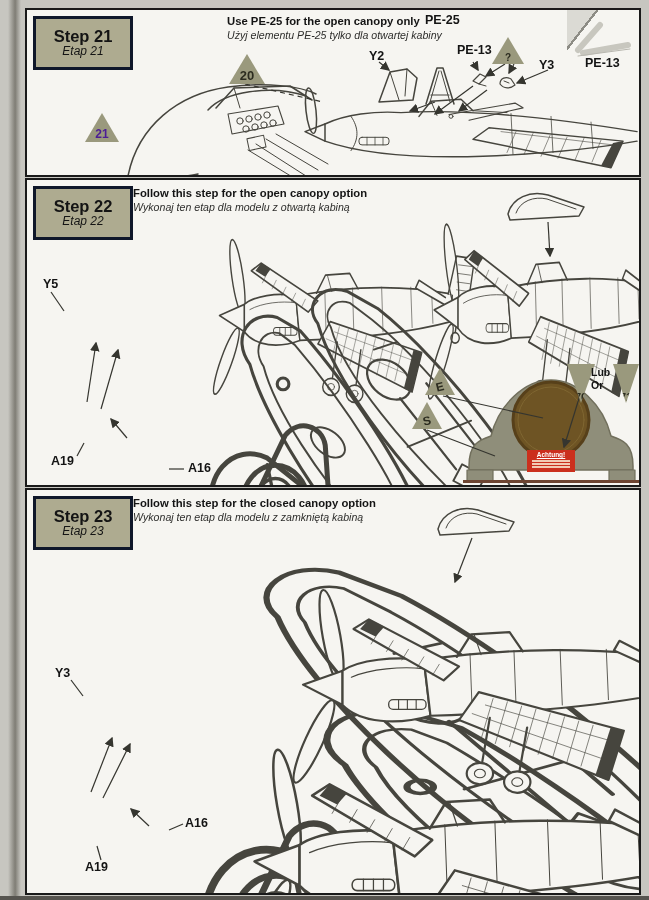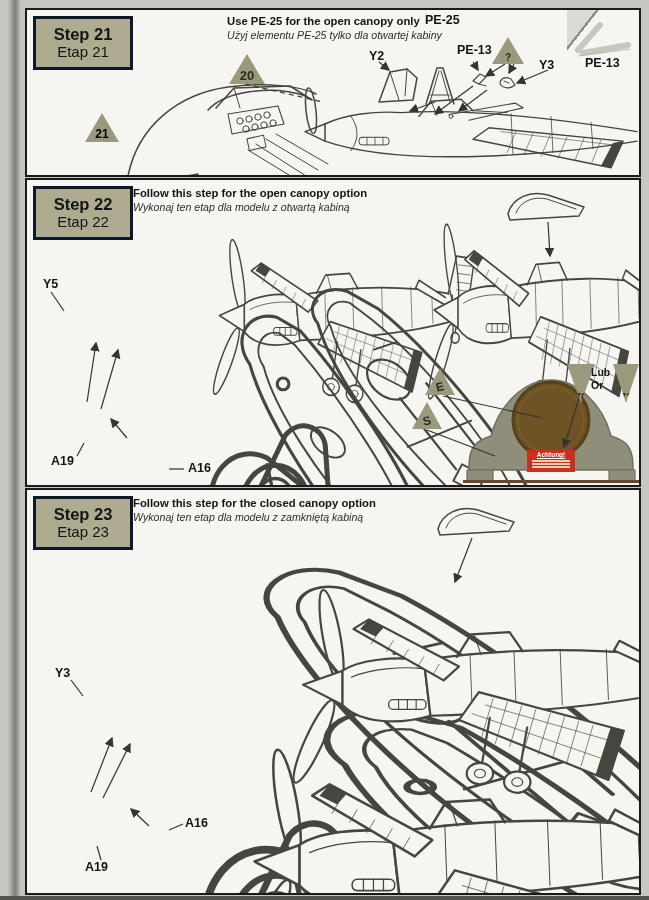--- a/index.html
+++ b/index.html
@@ -12,31 +12,31 @@
   .panel{position:absolute;left:25px;background:#f6f5f1;border:2px solid #1a1a1a}
   #p1{top:8px;width:612px;height:165px}
   #p2{top:178px;width:612px;height:305px}
   #p3{top:488px;width:612px;height:403px}
   .art{position:absolute;left:0;top:0;width:100%;height:100%}
   .ink{stroke:#46453e;fill:none;stroke-width:1.5;stroke-linejoin:round;stroke-linecap:round}
   .arw{stroke:#35352f;stroke-width:1.2;fill:none}
   .hdr{position:absolute;left:6px;top:6px;width:94px;height:48px;background:#aeab90;
        border:3px solid #0f172a;display:flex;flex-direction:column;align-items:center;justify-content:center}
   .hdr .step{font-size:16.5px;font-weight:bold;line-height:1.1}
-  .hdr .etap{font-size:15px;line-height:1.15}
+  .hdr .etap{font-size:12px;font-style:italic;line-height:1.15}
   .note{position:absolute;line-height:1.3;white-space:nowrap}
   .note b{display:block;font-size:11.3px}
   .note i{display:block;font-size:10.6px;color:#2e2e2c;font-weight:normal}
   .lbl{position:absolute;font-weight:bold;font-size:12.5px;white-space:nowrap}
   .tri{position:absolute;display:flex;justify-content:center;color:#2c2c20;
        font-weight:bold;background:#9a997d;font-size:12px}
   .tri.up{clip-path:polygon(50% 0,100% 100%,0 100%);align-items:flex-end;padding-bottom:1px}
   .tri.dn{clip-path:polygon(0 0,100% 0,50% 100%);align-items:flex-end;padding-top:15px}
   .tri .rot{transform:rotate(-14deg)}
-  .tri.lt{color:#000000}
+  .tri.lt{color:#4c1d95}
   .lubor{position:absolute;text-align:left;font-weight:bold;font-size:10.5px;line-height:1.2}
   .decal{position:absolute;background:#cb2f1d;display:flex;flex-direction:column;
          align-items:center;padding-top:2px;box-sizing:border-box}
   .decal .t{font-size:6.5px;font-weight:bold;color:#fff;text-decoration:underline;line-height:1}
   .decal .ln{width:78%;height:1.5px;background:rgba(255,255,230,.75);margin-top:1.6px}
   .scancorner{position:absolute;right:0;top:0;width:72px;height:56px;
       background:linear-gradient(128deg,#dbdad4 0 25%,#8d8c85 25% 27.5%,rgba(0,0,0,0) 27.5%)}
 </style>
 </head>
 <body>

